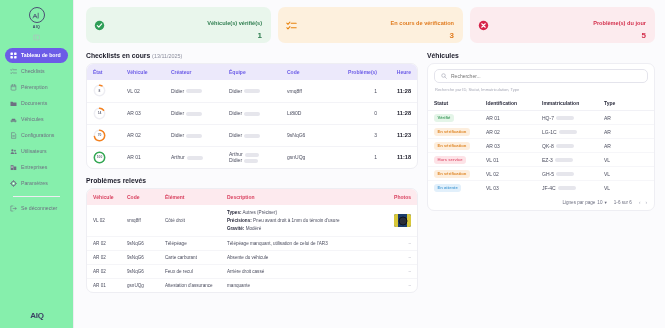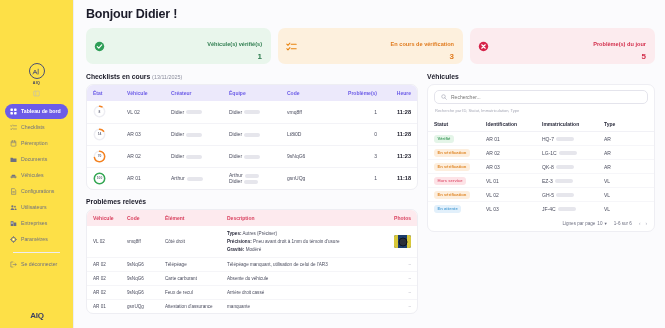--- a/index.html
+++ b/index.html
@@ -7,27 +7,26 @@
     width: 665px; height: 328px;
     font-family: "Liberation Sans", sans-serif;
     background: #ffffff;
     overflow: hidden;
   }
   .app { display: flex; width: 665px; height: 328px; }
 
   
   .sidebar {
     width: 74px; height: 328px;
-    background: #fde047;
+    background: #86efac;
     border-right: 1px solid #ededf2;
     display: flex; flex-direction: column;
     padding: 4px 0 0 0;
     flex: 0 0 74px;
     position: relative;
-    justify-content: center;
   }
   .logo-wrap { display: flex; flex-direction: column; align-items: center; padding: 3px 0 2px; }
   .logo-mark {
     width: 16px; height: 16px; border-radius: 50%;
     border: 1.2px solid #4b4f73;
     display: flex; align-items: center; justify-content: center;
   }
   .logo-mark svg { display: block; }
   .logo-text { font-size: 3.6px; font-weight: 700; color: #3b3f63; letter-spacing: .3px; margin-top: 1.5px; }
   .collapse-btn {
@@ -323,21 +322,20 @@
       </div>
     </nav>
 
     <div class="sidebar-foot">
       <div class="foot-logo">AIQ</div>
     </div>
   </aside>
 
   <main class="main">
 
-    <h1 class="greeting">Bonjour Didier !</h1>
 
     <div class="kpis">
 
       <div class="kpi green">
         <span class="kpi-ico">
           <svg width="11" height="11" viewBox="0 0 14 14">
             <circle cx="7" cy="7" r="6" fill="#2e9e57"></circle>
             <path d="M4.2 7.2 L6.1 9 L9.8 4.9" stroke="#fff" stroke-width="1.5" fill="none" stroke-linecap="round" stroke-linejoin="round"></path>
           </svg>
         </span>

